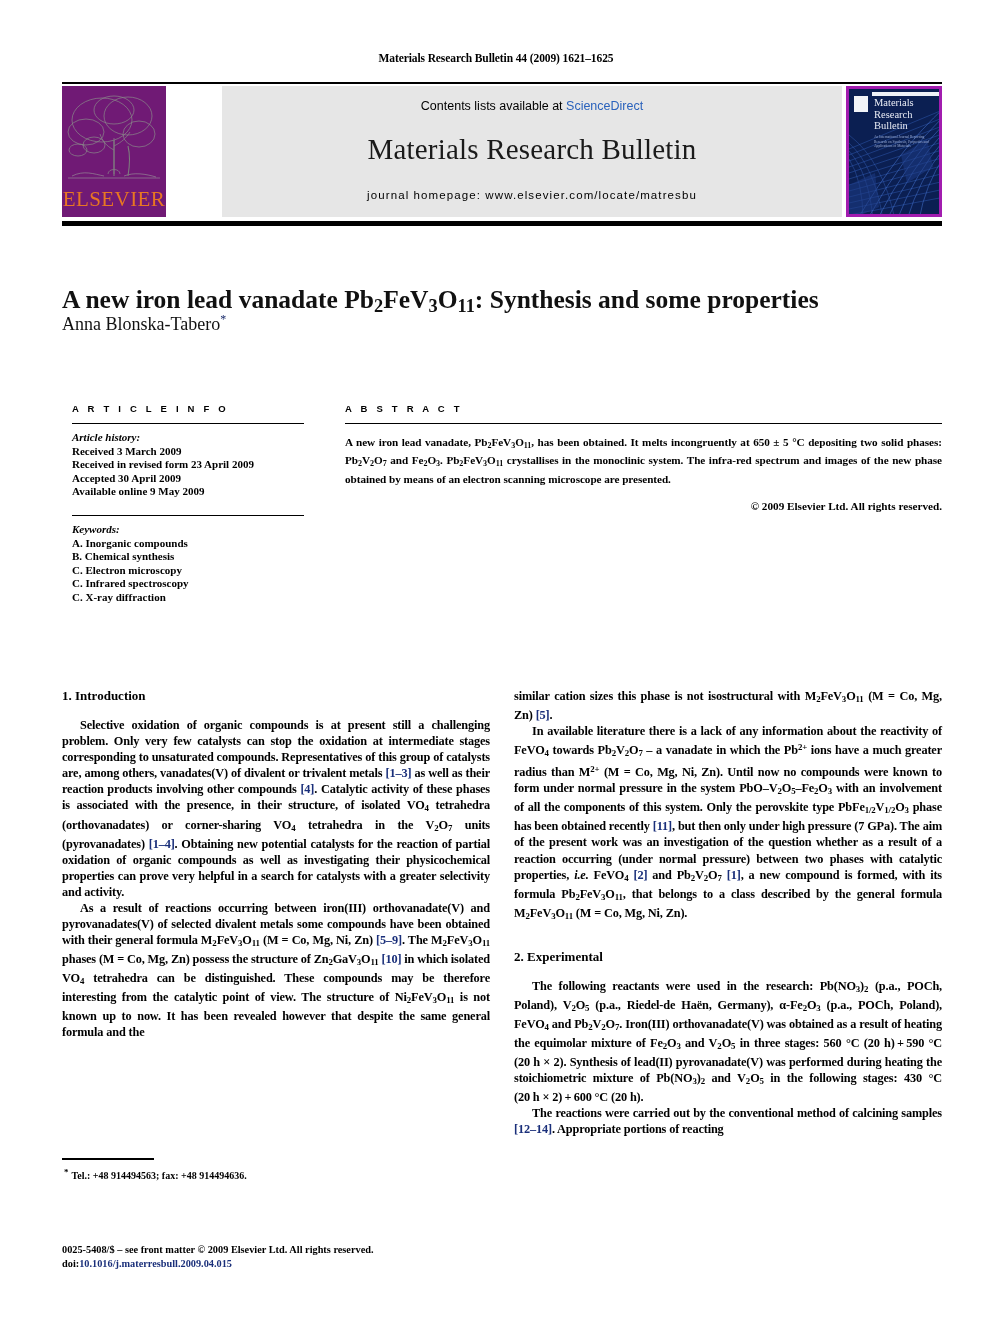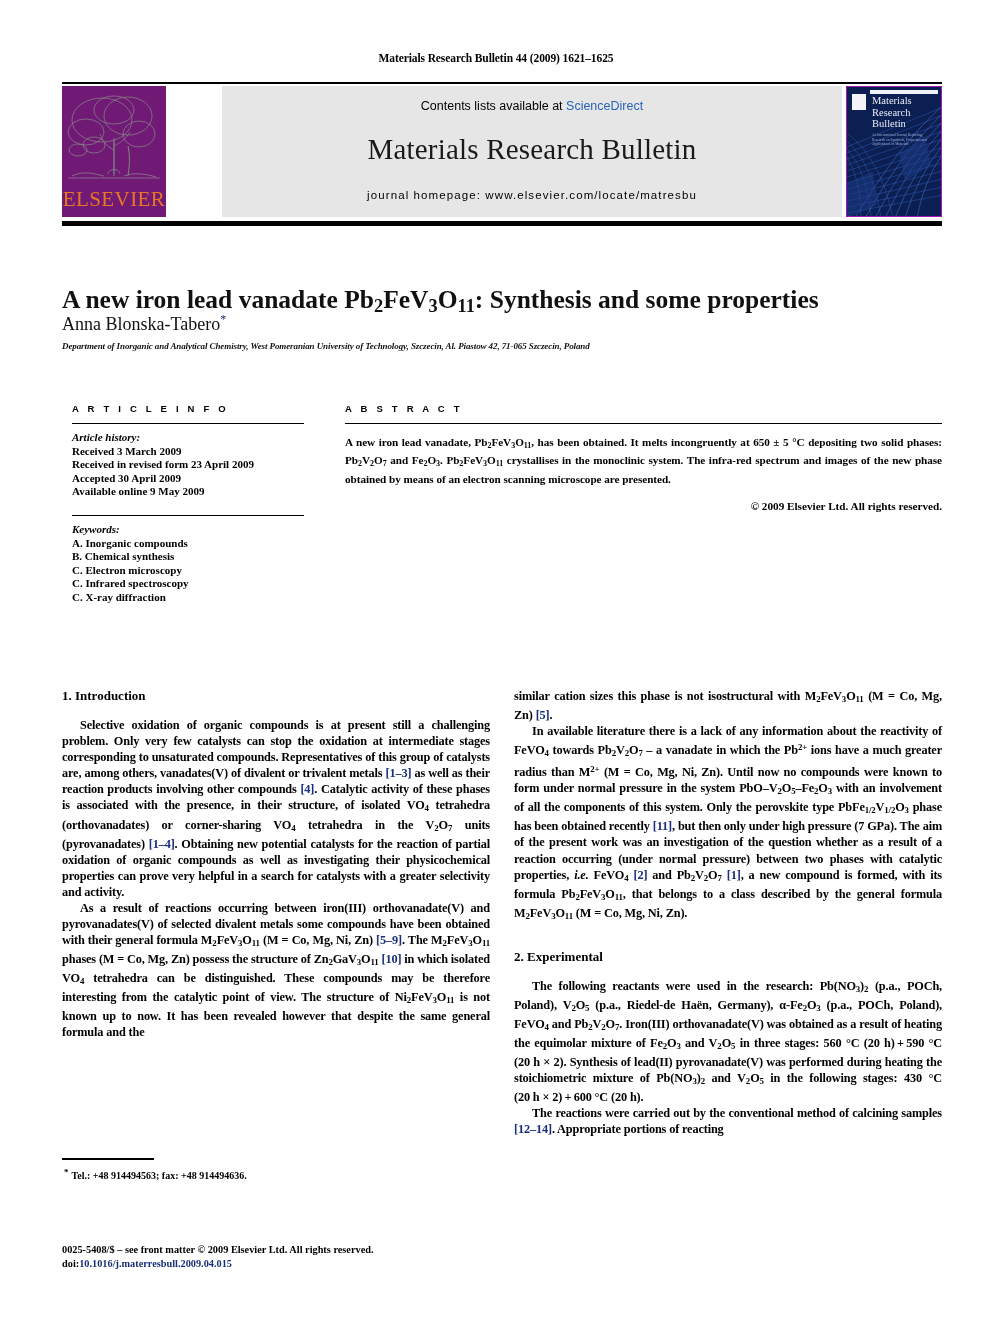--- a/index.html
+++ b/index.html
@@ -71,21 +71,21 @@
     margin-top: 23px;
     font-family: "Liberation Sans", sans-serif;
     font-size: 11.5px;
     letter-spacing: 1.1px;
     color: #000;
   }
   .cover {
     position: absolute; left: 784px; top: 4px; width: 96px; height: 131px;
     background: #0b1f52;
     overflow: hidden;
-    border: 1px solid #a21caf;
+    border: 3px solid #a21caf;
     box-sizing: border-box;
     padding-left: 16px;
   }
   .cover-title {
     position: absolute; left: 25px; top: 8px;
     color: #e9ecf5;
     font-family: "Liberation Serif", serif;
     font-size: 10.5px;
     line-height: 11.5px;
     z-index: 3;
@@ -285,21 +285,20 @@
       <div class="cover-sub">An International Journal Reporting Research on Synthesis, Properties and Applications of Materials</div>
     </div>
 
     <div class="masthead-rule-bot"></div>
   </div>
 
   <h1 class="title"><span>A new iron lead vanadate Pb</span><sub>2</sub><span>FeV</span><sub>3</sub><span>O</span><sub>11</sub><span>: Synthesis and some properties</span></h1>
 
   <div class="author"><span>Anna Blonska-Tabero</span><span class="star">*</span></div>
 
-  <div class="affil">Department of Inorganic and Analytical Chemistry, West Pomeranian University of Technology, Szczecin, Al. Piastow 42, 71-065 Szczecin, Poland</div>
 
   <div class="info-col">
     <div class="sect-head">A R T I C L E   I N F O</div>
     <div class="thin-rule"></div>
     <div class="info-block">
       <div class="lab">Article history:</div>
       <div>Received 3 March 2009</div>
       <div>Received in revised form 23 April 2009</div>
       <div>Accepted 30 April 2009</div>
       <div>Available online 9 May 2009</div>

